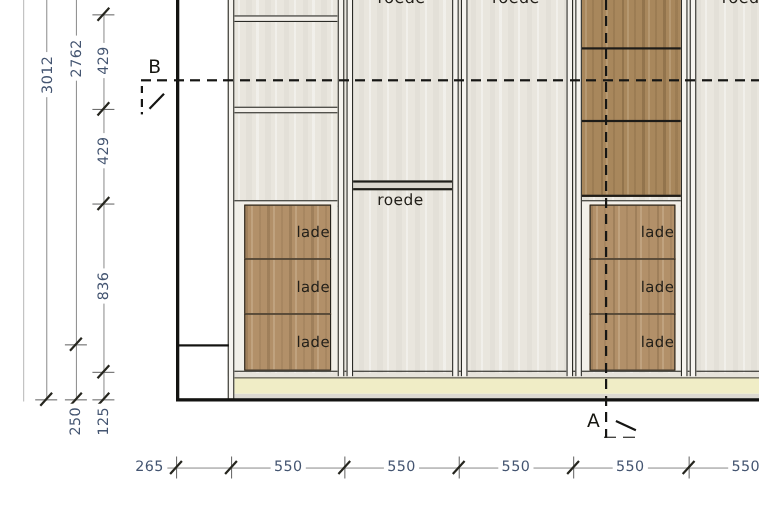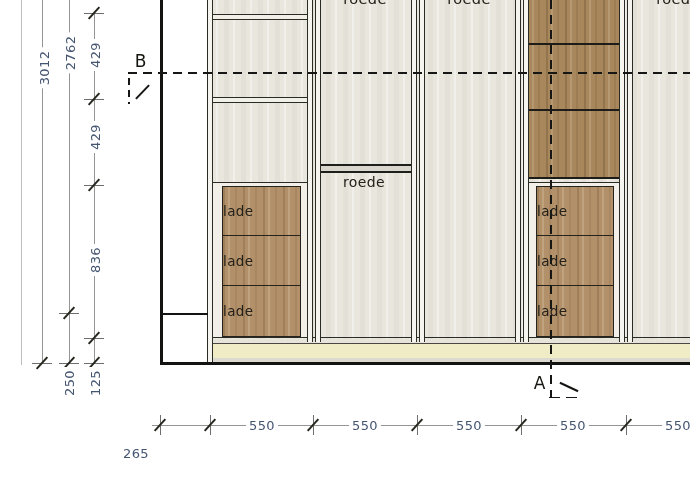--- a/index.html
+++ b/index.html
@@ -34,21 +34,21 @@
     border-top:1.4px solid #2b2b26;border-bottom:1.4px solid #2b2b26;}
   .shelf.thick{height:5px;background:#d9d6ce;border-top:2.2px solid #1e1e1a;border-bottom:2.2px solid #1e1e1a;}
   .wood{
     background-color:#a8875c;
     background-image:repeating-linear-gradient(90deg, rgba(60,40,15,0.20) 0 2px, rgba(0,0,0,0) 2px 5px,
       rgba(255,245,225,0.16) 5px 7px, rgba(0,0,0,0) 7px 11px,
       rgba(60,40,15,0.11) 11px 13px, rgba(0,0,0,0) 13px 19px);
   }
   .wood-div{position:absolute;height:2px;background:#1e1c18;}
   .drawer{position:absolute;border:1.4px solid #26231d;box-sizing:border-box;
-    display:flex;align-items:center;justify-content:flex-start;
+    display:flex;align-items:center;justify-content:flex-end;
     background-color:#b29069;
     background-image:repeating-linear-gradient(90deg, rgba(60,40,15,0.16) 0 2px, rgba(0,0,0,0) 2px 5px,
       rgba(255,245,225,0.18) 5px 7px, rgba(0,0,0,0) 7px 12px,
       rgba(60,40,15,0.09) 12px 14px, rgba(0,0,0,0) 14px 20px);
     font-size:13.5px;color:#23201a;letter-spacing:.4px;}
   .roede-label{position:absolute;font-size:14px;color:#23201a;letter-spacing:.4px;
     transform:translate(-50%,-50%);white-space:nowrap;}
   .roede-top{position:absolute;font-size:14.5px;line-height:16px;color:#23201a;letter-spacing:.4px;
     transform:translate(-50%,0);white-space:nowrap;}
   .section-label{position:absolute;font-size:17px;color:#15150f;transform:translate(-50%,-50%);}
@@ -195,20 +195,20 @@
     </div>
   <div class="tick h" style="left:521px;top:425px;">
       <span class="bar"></span>
       <span class="slash"></span>
     </div>
   <div class="tick h" style="left:626px;top:425px;">
       <span class="bar"></span>
       <span class="slash"></span>
     </div>
 
-  <div class="dimlab" style="left:136px;top:425px;margin-top:28px;">265</div>
+  <div class="dimlab" style="left:136px;top:425px;">265</div>
   <div class="dimlab" style="left:262px;top:425px;">550</div>
   <div class="dimlab" style="left:365px;top:425px;">550</div>
   <div class="dimlab" style="left:469px;top:425px;">550</div>
   <div class="dimlab" style="left:573px;top:425px;">550</div>
   <div class="dimlab" style="left:678px;top:425px;">550</div>
 
 </div>
 
 </body></html>

